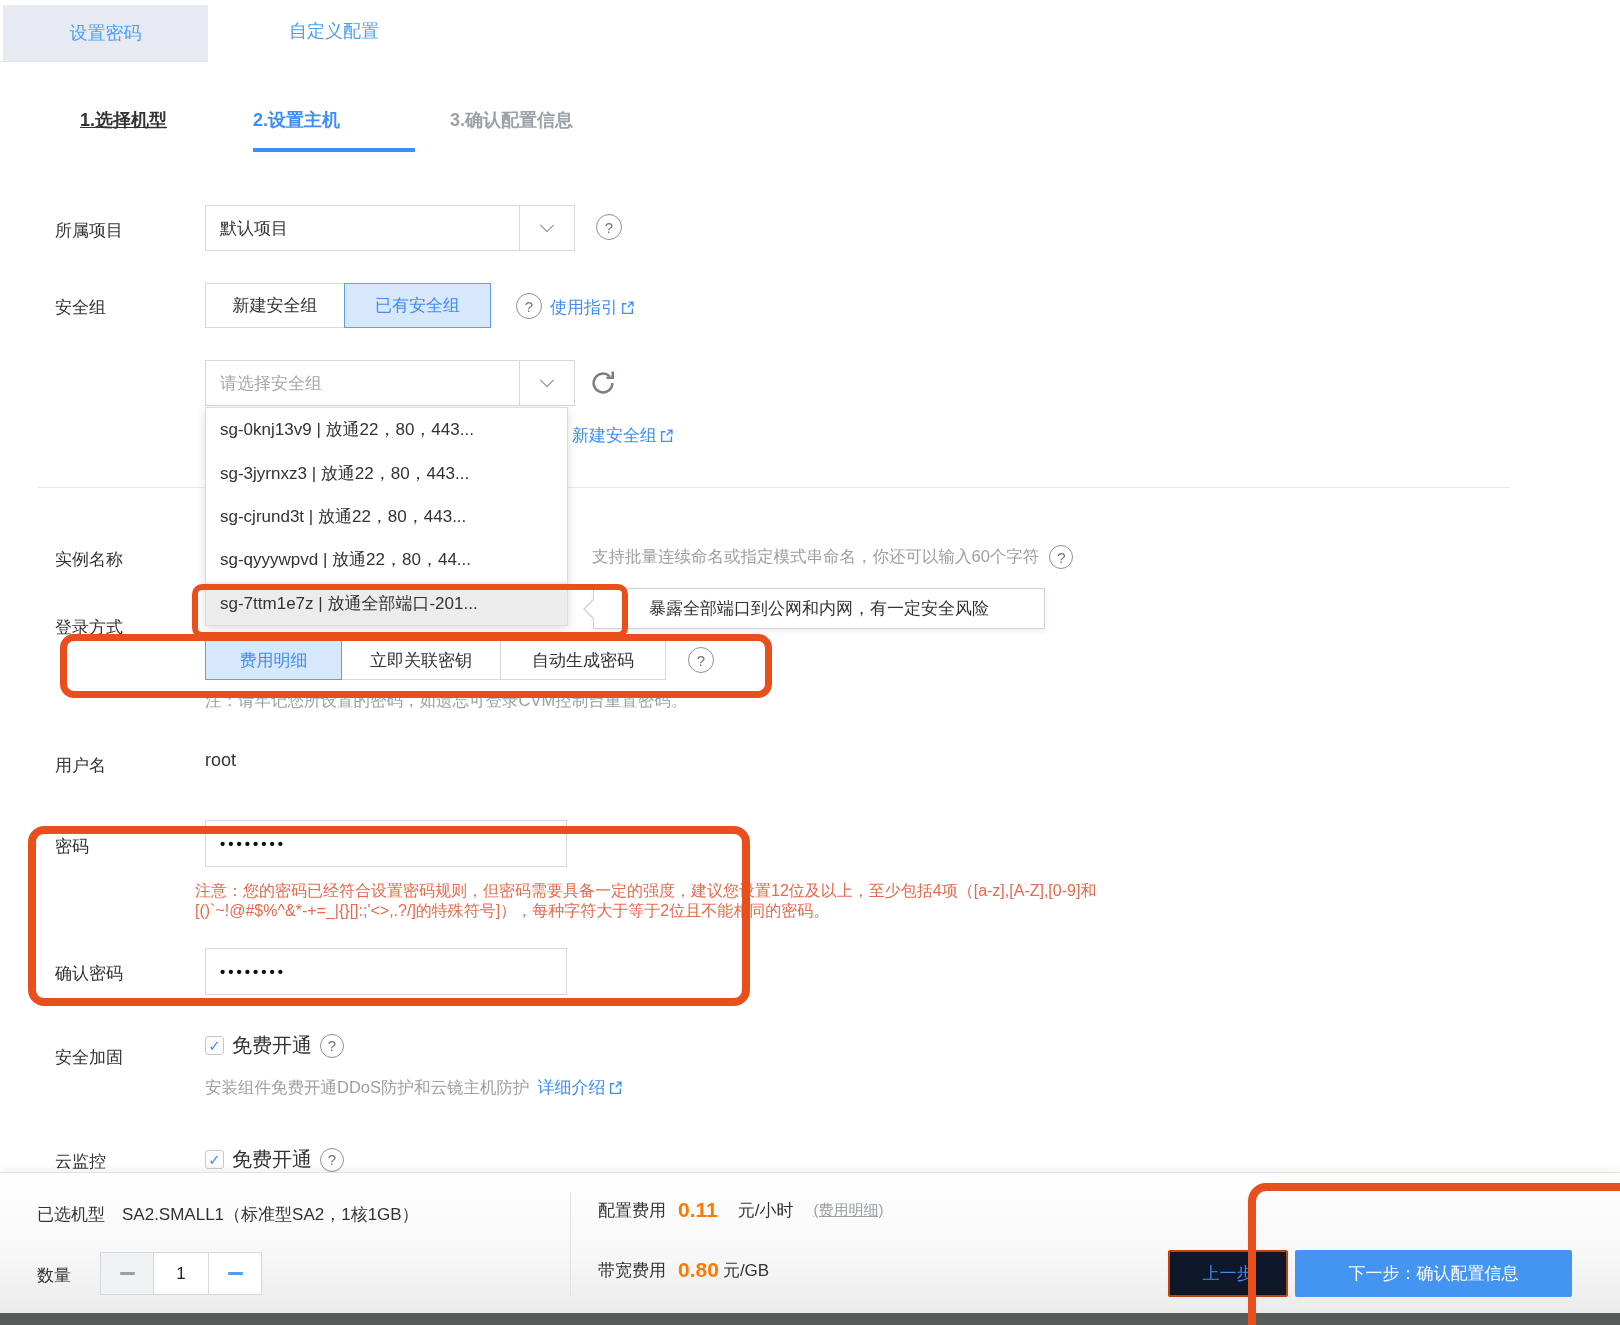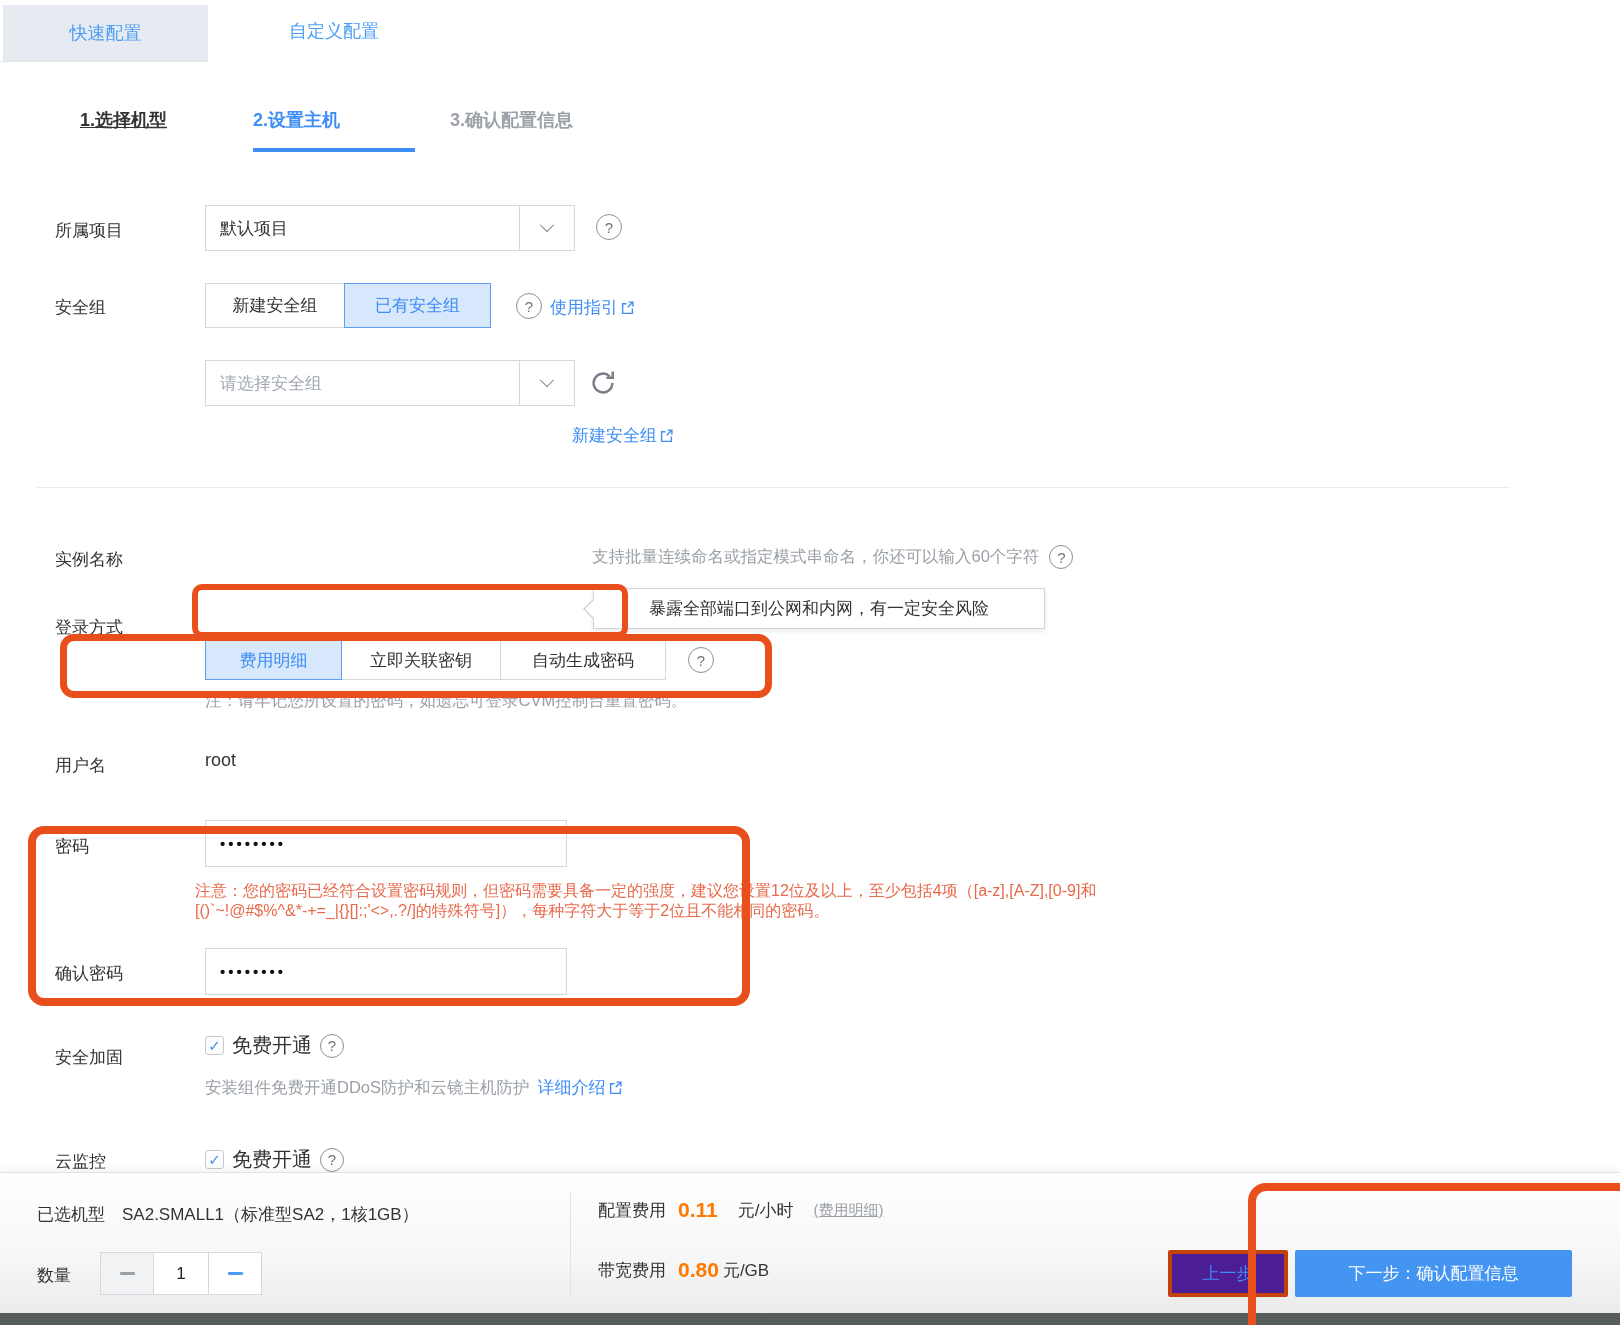--- a/index.html
+++ b/index.html
@@ -87,22 +87,22 @@
   .stepper > div { display:flex; align-items:center; justify-content:center; }
   .step-minus { width:53px; background:#f0f2f4; border-right:1px solid #d5d9de; cursor:pointer; }
   .step-val { width:54px; font-size:17px; color:#222; }
   .step-plus { width:53px; background:#fff; border-left:1px solid #d5d9de; cursor:pointer; }
   .dash { width:15px; height:2.5px; background:#9aa0a6; border-radius:1px; }
   .dash.blue { background:#4a9ef5; }
   .f-vline { left:570px; top:1192px; width:1px; height:104px; background:#e0e3e6; z-index:6; }
   .price { color:#ff7800; font-size:21px; font-weight:bold; }
   .unit { font-size:17px; color:#333; }
   .fee-link { font-size:15px; color:#9aa0a6; text-decoration:underline; cursor:pointer; }
-  .btn-prev { left:1168px; top:1250px; width:120px; height:47px; background:#4c1d95;
-      border:4px solid #c2410c; border-radius:2px; color:#3e8ef5; font-size:17px;
+  .btn-prev { left:1168px; top:1250px; width:120px; height:47px; background:#0f172a;
+      border:2px solid #c2410c; border-radius:2px; color:#3e8ef5; font-size:17px;
       display:flex; align-items:center; justify-content:center; cursor:pointer; z-index:6; }
   .btn-next { left:1295px; top:1250px; width:277px; height:47px; background:#4495f2;
       border-radius:2px; color:#fff; font-size:17px; display:flex; align-items:center;
       justify-content:center; cursor:pointer; z-index:6; }
   .darkstrip { left:0; top:1313px; width:1620px; height:12px; background:#565c5a; z-index:7; }
 
   
   .anno { border-style:solid; border-color:#e94f1d; background:transparent;
       pointer-events:none; z-index:30; }
   .anno1 { left:192px; top:584px; width:436px; height:54px; border-width:6px; border-radius:10px; }
@@ -110,21 +110,21 @@
   .anno3 { left:28px;  top:826px; width:722px; height:180px; border-width:8px; border-radius:16px; }
   .anno4 { left:1248px; top:1183px; width:430px; height:170px; border-width:8px; border-radius:18px; }
 
   .rowflex { display:flex; align-items:center; }
 </style>
 </head>
 <body>
 
 <div id="page">
 
-  <div class="abs tab tab-quick">快速配置</div>
+  <div class="abs tab tab-quick">设置密码</div>
   <div class="abs tab tab-custom">自定义配置</div>
   <div class="abs tabstrip-line"></div>
 
   <div class="abs step step1">1.选择机型</div>
   <div class="abs step step2">2.设置主机</div>
   <div class="abs step2-bar"></div>
   <div class="abs step step3">3.确认配置信息</div>
 
   <div class="abs divider"></div>
 
@@ -169,20 +169,27 @@
   <div class="abs link" style="left:572px; top:424px">
     <span>新建安全组</span>
     <span class="extlink">
       <svg width="13" height="13" viewBox="0 0 12 12">
           <path d="M10.5 7v4.5H1.5V2.5H5" fill="none" stroke="#3e8ef5" stroke-width="1.3"></path>
           <path d="M7 1h4v4M10.6 1.4L6.2 5.8" fill="none" stroke="#3e8ef5" stroke-width="1.3"></path>
         </svg>
     </span>
   </div>
 
+  <div class="abs dropdown">
+    <div class="dd-item">sg-0knj13v9 | 放通22，80，443...</div>
+    <div class="dd-item">sg-3jyrnxz3 | 放通22，80，443...</div>
+    <div class="dd-item">sg-cjrund3t | 放通22，80，443...</div>
+    <div class="dd-item">sg-qyyywpvd | 放通22，80，44...</div>
+    <div class="dd-item hl">sg-7ttm1e7z | 放通全部端口-201...</div>
+  </div>
 
   <div class="abs flabel" style="top:548px">实例名称</div>
   <div class="abs rowflex" style="left:592px; top:542px; height:30px; gap:10px">
     <span class="note">支持批量连续命名或指定模式串命名，你还可以输入60个字符</span>
     <span class="help" style="width:24px;height:24px">?</span>
   </div>
 
   <div class="abs tooltip">
     <span class="tt-arrow-outer"></span>
     <span class="tt-arrow-inner"></span>

